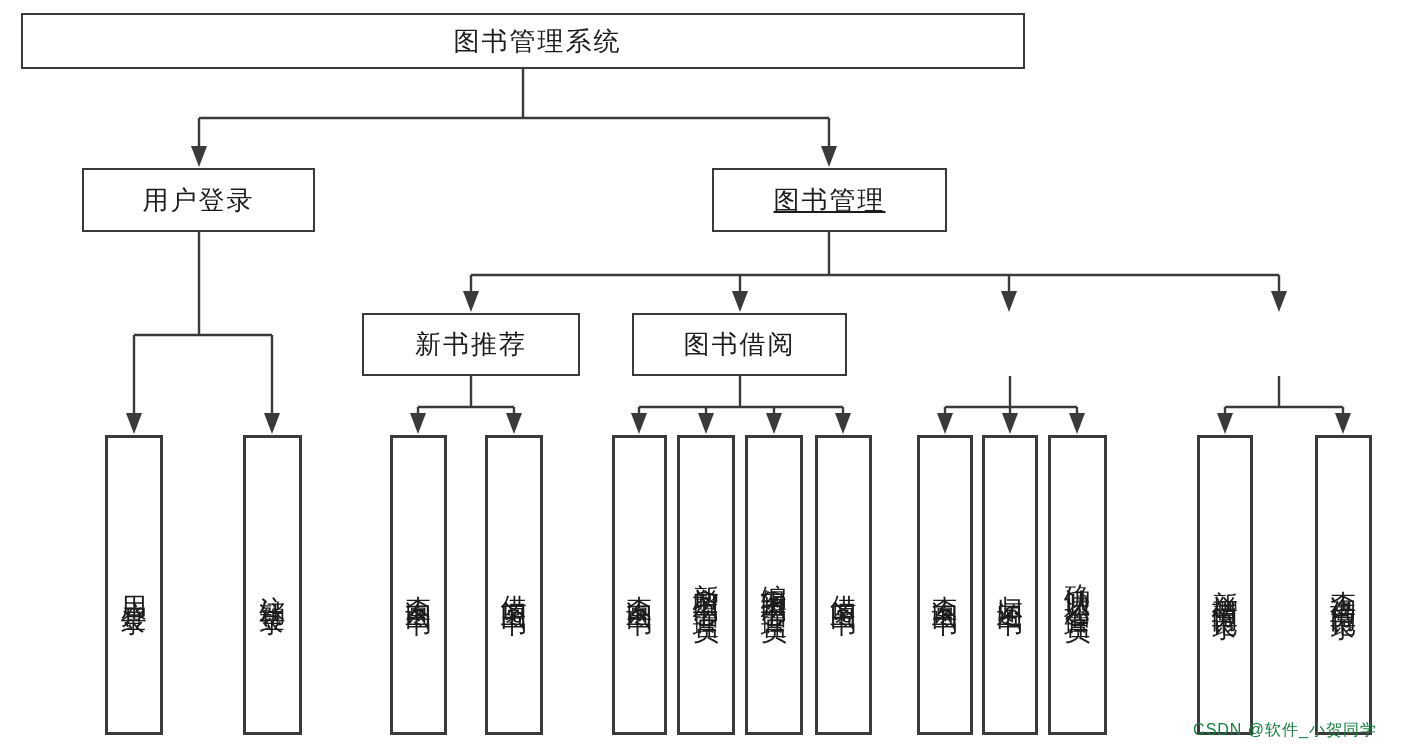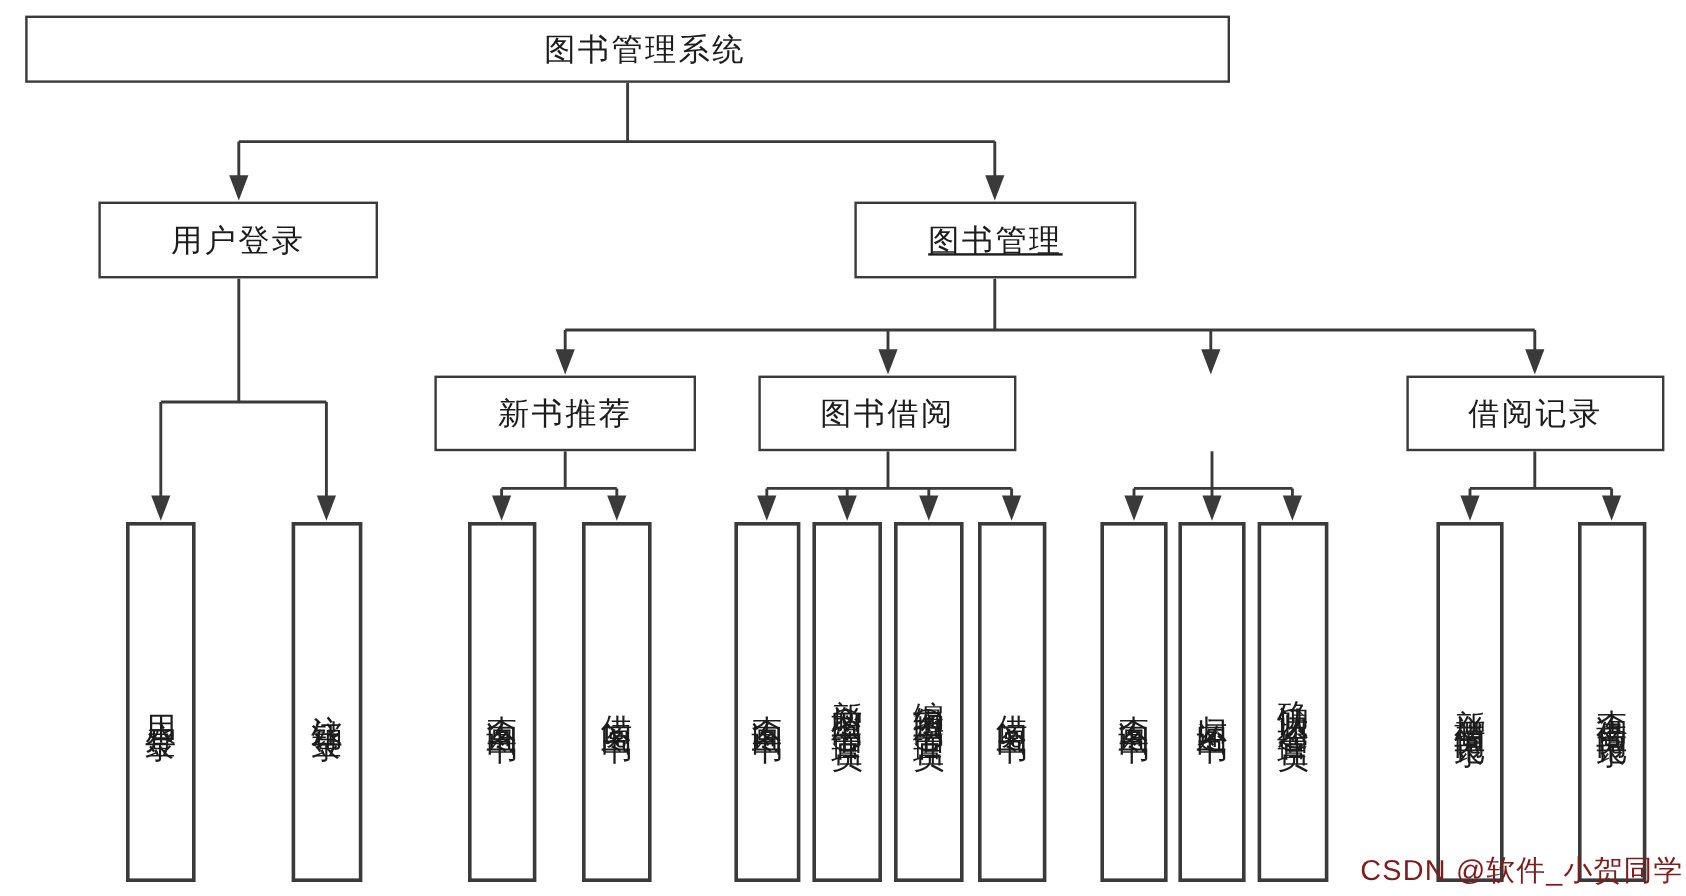--- a/index.html
+++ b/index.html
@@ -32,23 +32,23 @@
     writing-mode:vertical-rl;
     text-orientation:mixed;
     font-size:26px;
     letter-spacing:5px;
     line-height:1.1;
     color:#1c1c1c;
     white-space:nowrap;
   }
   .watermark{
     position:absolute;
-    right:2px;bottom:6px;
-    font-size:24px;
-    color:#7f1d1d;
+    right:28px;bottom:6px;
+    font-size:16px;
+    color:#15803d;
     letter-spacing:1px;
     white-space:nowrap;
     z-index:5;
   }
 </style>
 </head>
 <body>
 
 <div class="canvas">
 
@@ -105,23 +105,20 @@
   <div class="box" style="left:712px;top:168px;width:235px;height:64px;text-decoration:underline;">
     <span class="hlabel">图书管理</span>
   </div>
 
   <div class="box" style="left:362px;top:313px;width:218px;height:63px;">
     <span class="hlabel">新书推荐</span>
   </div>
   <div class="box" style="left:632px;top:313px;width:215px;height:63px;">
     <span class="hlabel">图书借阅</span>
   </div>
-  <div class="box" style="left:1172px;top:313px;width:215px;height:63px;">
-    <span class="hlabel">借阅记录</span>
-  </div>
 
   <div class="box leaf" style="left:105px;top:435px;width:58px;height:300px;">
     <span class="vtext">用户登录</span>
   </div>
   <div class="box leaf" style="left:243px;top:435px;width:59px;height:300px;">
     <span class="vtext">注销登录</span>
   </div>
   <div class="box leaf" style="left:390px;top:435px;width:57px;height:300px;">
     <span class="vtext">查询图书</span>
   </div>

